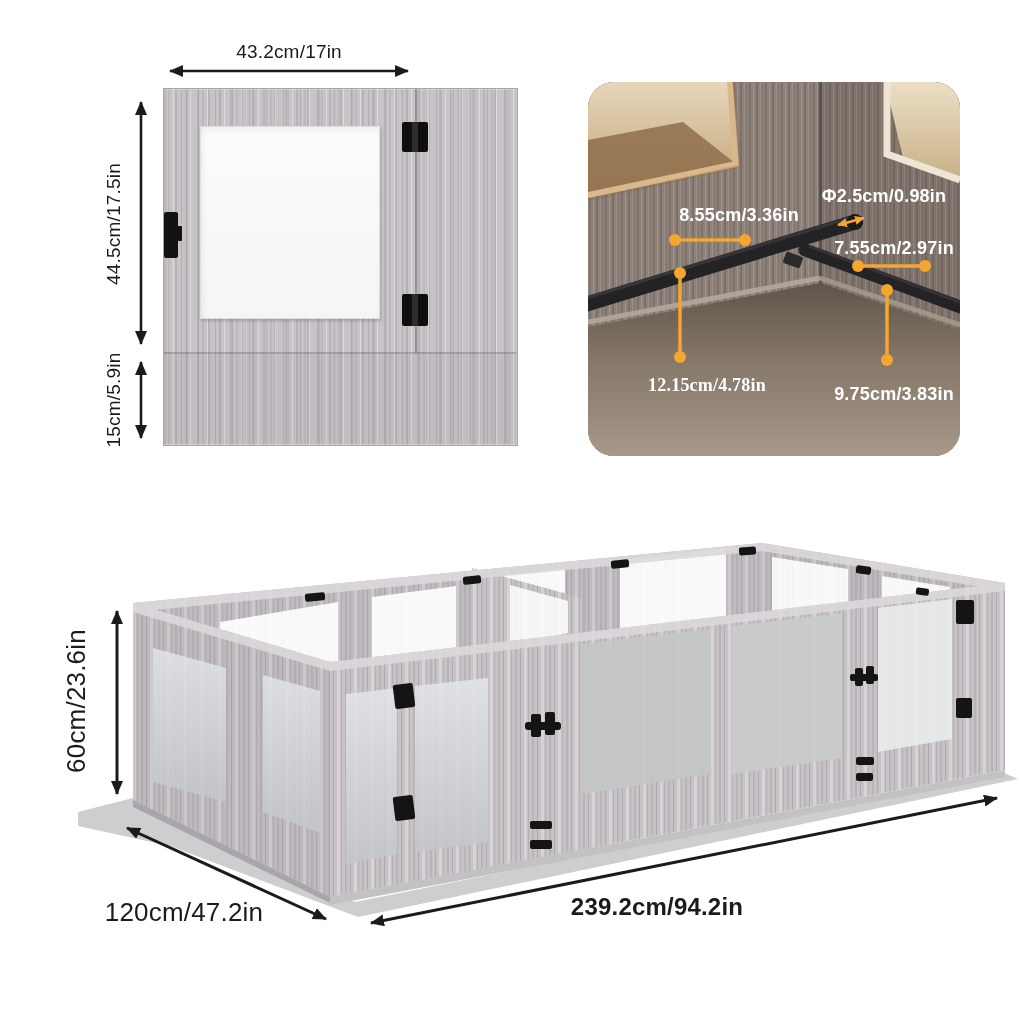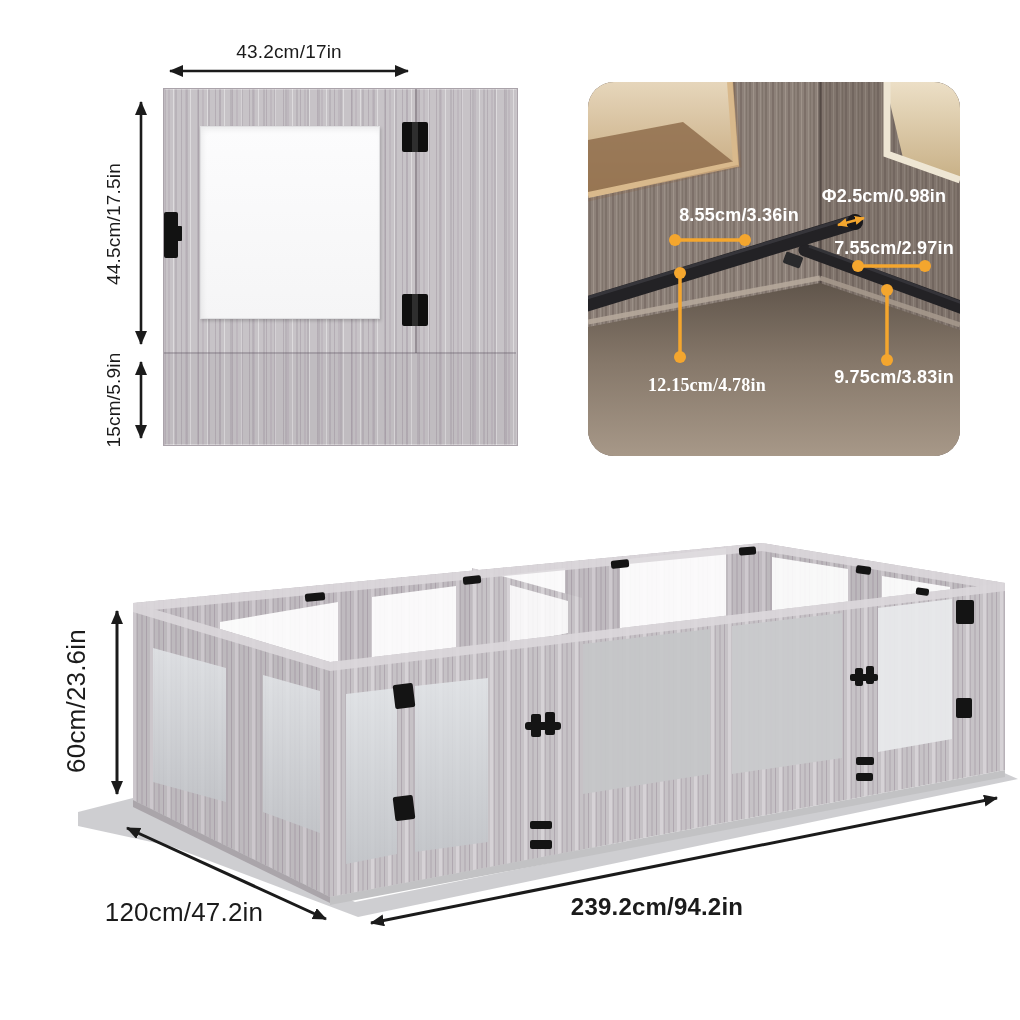--- a/index.html
+++ b/index.html
@@ -127,21 +127,21 @@
           <circle cx="92" cy="275" r="6"></circle>
         <circle cx="299" cy="208" r="6"></circle>
           <circle cx="299" cy="278" r="6"></circle>
       </g>
     </svg>
 
     <div class="orange-label" style="left:296px;top:114px;">Φ2.5cm/0.98in</div>
     <div class="orange-label" style="left:151px;top:133px;">8.55cm/3.36in</div>
     <div class="orange-label" style="left:306px;top:166px;">7.55cm/2.97in</div>
     <div class="orange-label" style="left:119px;top:303px;font-family:Liberation Serif, serif;">12.15cm/4.78in</div>
-    <div class="orange-label" style="left:306px;top:295px;">9.75cm/3.83in</div>
+    <div class="orange-label" style="left:306px;top:312px;">9.75cm/3.83in</div>
   </div>
 
   <svg class="abs" style="left:0;top:0;" width="1020" height="1020" viewBox="0 0 1020 1020">
     <defs>
       <marker id="mA" markerUnits="userSpaceOnUse" markerWidth="17" markerHeight="14" refX="13" refY="6" orient="auto-start-reverse">
         <path d="M0,0 L14,6 L0,12 Z" fill="#1b1b1b"></path>
       </marker>
       <pattern id="wg" width="17" height="17" patternUnits="userSpaceOnUse">
         <rect width="17" height="17" fill="#c6c2c6"></rect>
         <rect x="2" width="2" height="17" fill="#b2aab2" opacity=".6"></rect>

